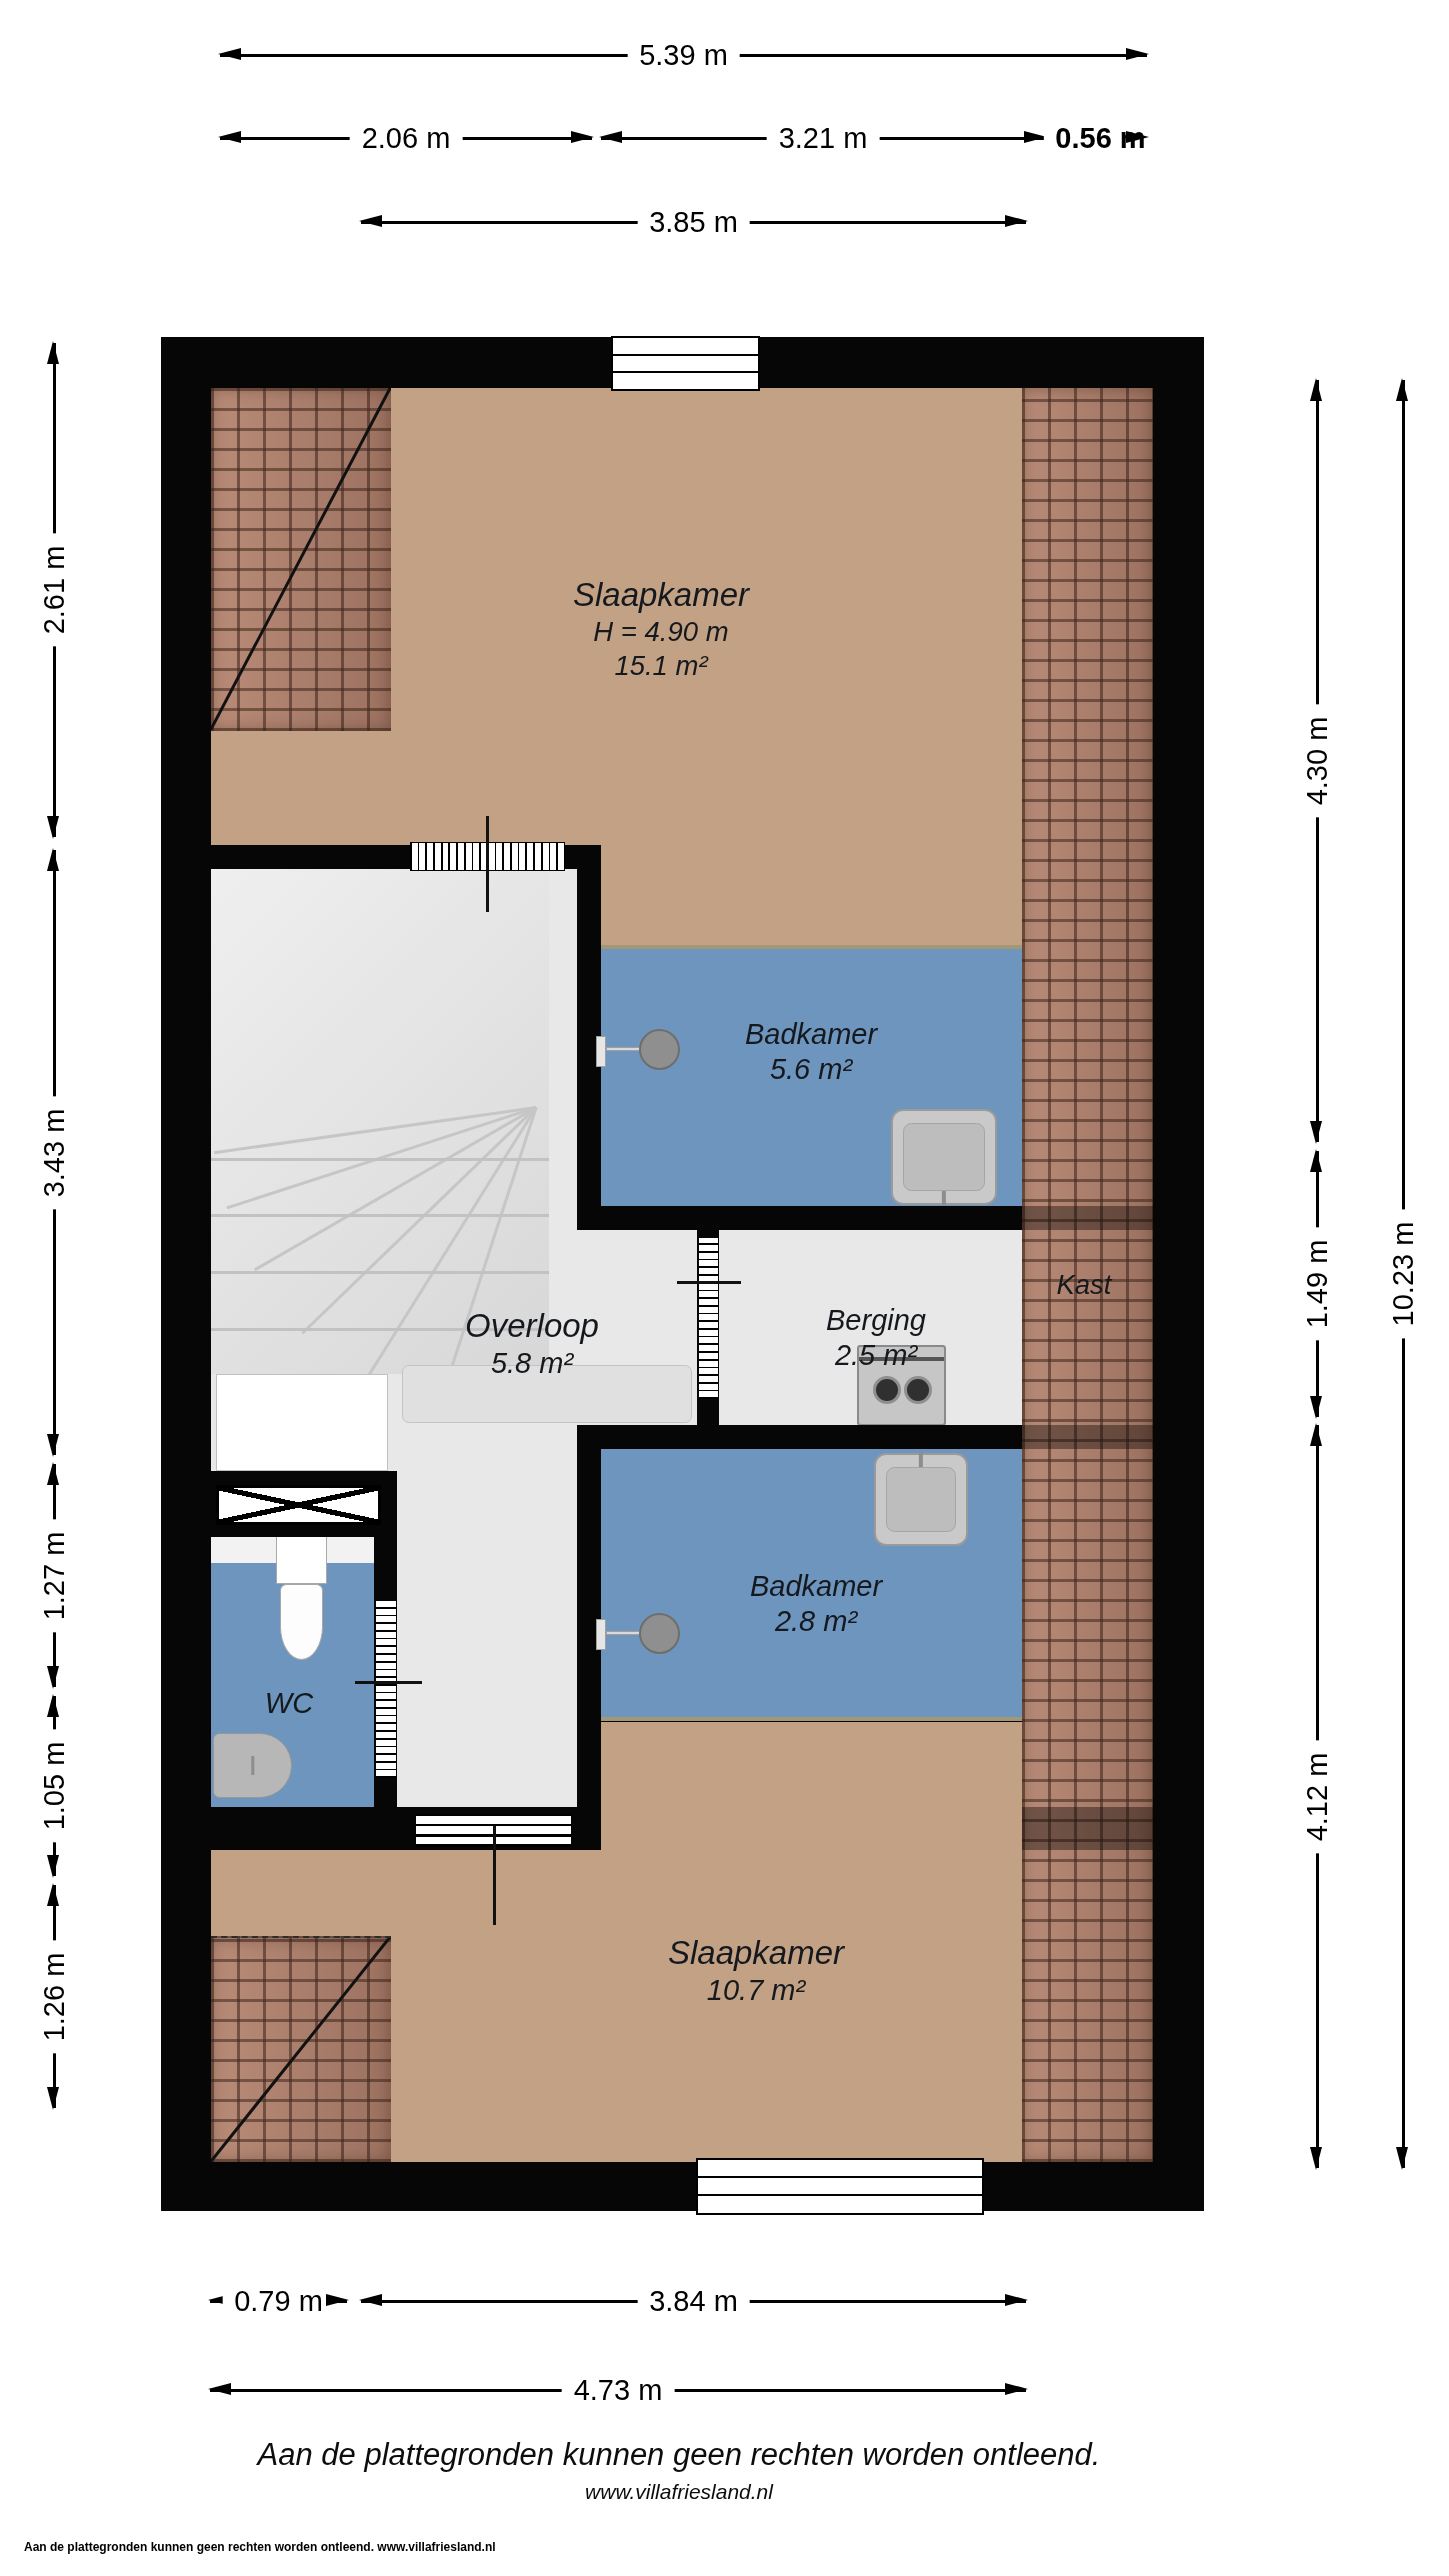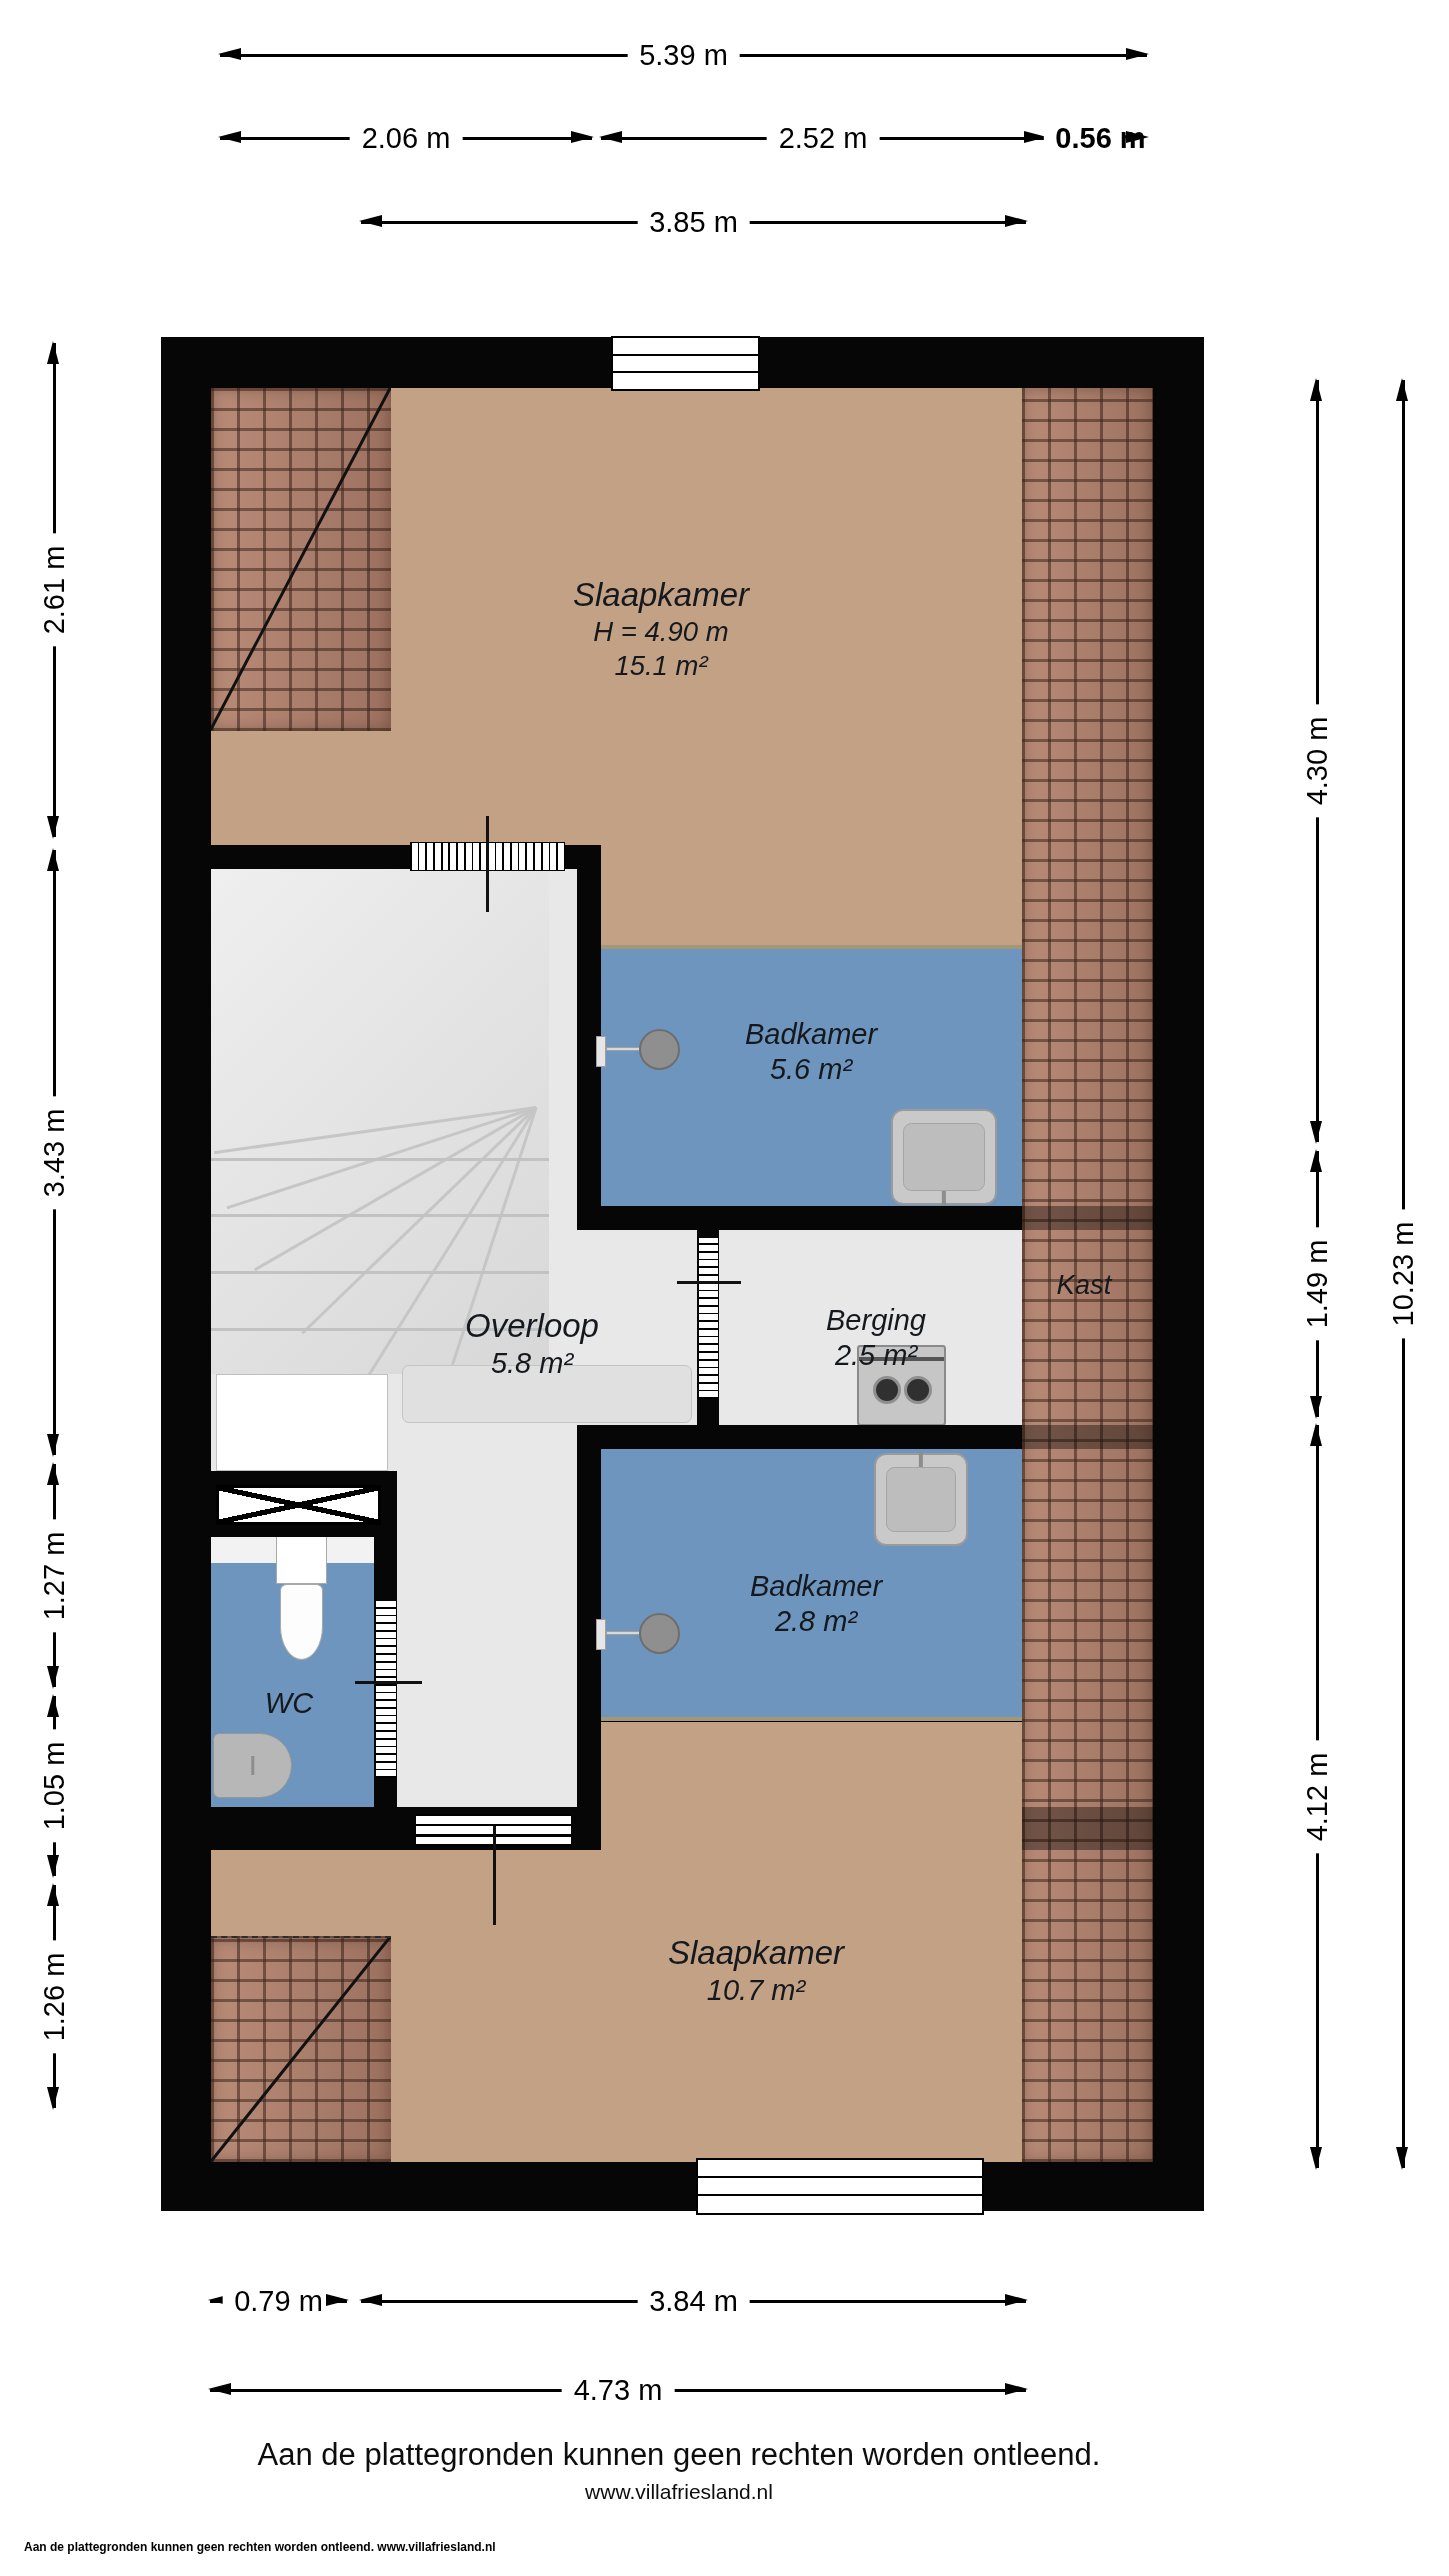--- a/index.html
+++ b/index.html
@@ -55,21 +55,21 @@
   .f38{font-size:33px;} .f34{font-size:29px;} .f32{font-size:27.5px;}
   
   .dimh{position:absolute;height:2.6px;background:#000;z-index:7;}
   .dimh::before{content:"";position:absolute;left:-1.7px;top:-6px;border-top:6.9px solid rgba(0,0,0,0);border-bottom:6.9px solid rgba(0,0,0,0);border-right:23px solid #000;}
   .dimh::after{content:"";position:absolute;right:-1.7px;top:-6px;border-top:6.9px solid rgba(0,0,0,0);border-bottom:6.9px solid rgba(0,0,0,0);border-left:23px solid #000;}
   .dimv{position:absolute;width:2.6px;background:#000;z-index:7;}
   .dimv::before{content:"";position:absolute;top:-1.7px;left:-6px;border-left:6.9px solid rgba(0,0,0,0);border-right:6.9px solid rgba(0,0,0,0);border-bottom:23px solid #000;}
   .dimv::after{content:"";position:absolute;bottom:-1.7px;left:-6px;border-left:6.9px solid rgba(0,0,0,0);border-right:6.9px solid rgba(0,0,0,0);border-top:23px solid #000;}
   .dlab{position:absolute;left:50%;top:50%;transform:translate(-50%,-50%);background:#fff;padding:1.7px 12px;font-size:29px;color:#000;white-space:nowrap;}
   .dimv .dlab{transform:translate(-50%,-50%) rotate(-90deg);}
-  .footer{position:absolute;left:52px;width:1254px;text-align:center;color:#0d0d0d;z-index:8;}
+  .footer{position:absolute;left:52px;width:1254px;text-align:center;color:#0d0d0d;z-index:8;font-style:italic;}
   .wm{position:absolute;left:24px;top:2540px;font-size:12px;font-weight:bold;color:#000;z-index:8;white-space:nowrap;}
 </style>
 </head>
 <body>
 
 <div class="abs wall" style="left:161px;top:337px;width:1043px;height:1874px;z-index:0;"></div>
 
 <div class="abs tan" style="left:211px;top:388px;width:811px;height:457px;z-index:1;"></div>
 <div class="abs tan" style="left:601px;top:845px;width:421px;height:104px;z-index:1;"></div>
 <div class="abs sep" style="left:601px;top:945px;width:421px;height:4.3px;z-index:2;"></div>
@@ -195,21 +195,21 @@
   <span class="f34">10.7 m²</span>
 </div>
 
 <div class="dimh" style="left:220px;top:54px;width:927px;">
   <span class="dlab">5.39 m</span>
 </div>
 <div class="dimh" style="left:220px;top:137px;width:372px;">
   <span class="dlab">2.06 m</span>
 </div>
 <div class="dimh" style="left:601px;top:137px;width:444px;">
-  <span class="dlab">2.52 m</span>
+  <span class="dlab">3.21 m</span>
 </div>
 <div class="dimh" style="left:1054px;top:137px;width:93px;font-weight:bold;">
   <span class="dlab">0.56 m</span>
 </div>
 <div class="dimh" style="left:361px;top:221px;width:665px;">
   <span class="dlab">3.85 m</span>
 </div>
 
 <div class="dimv" style="left:53px;top:343px;height:494px;">
   <span class="dlab">2.61 m</span>

